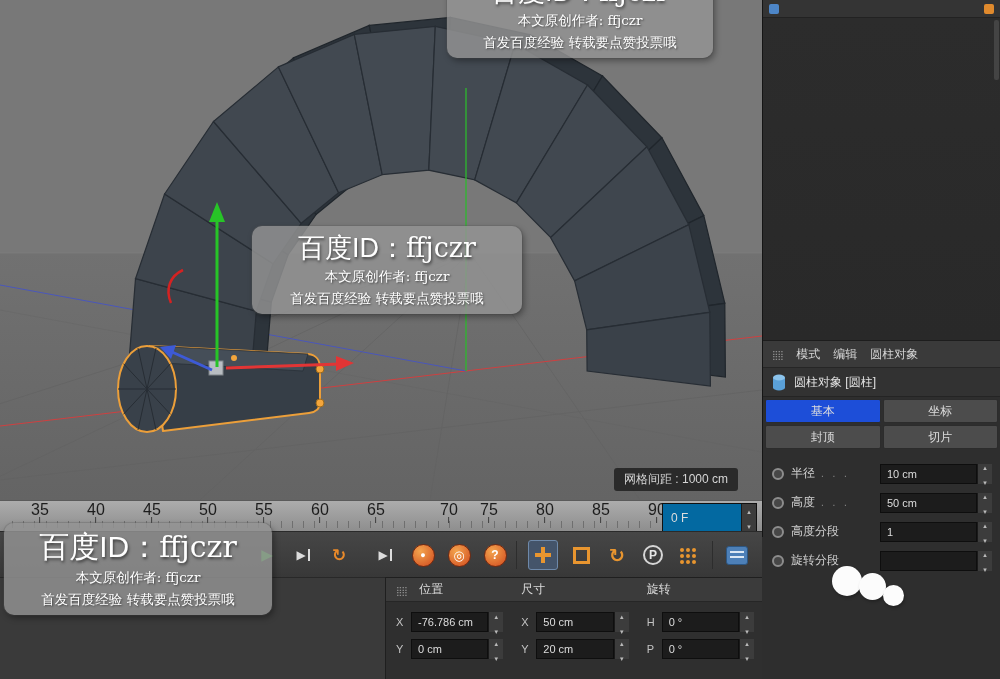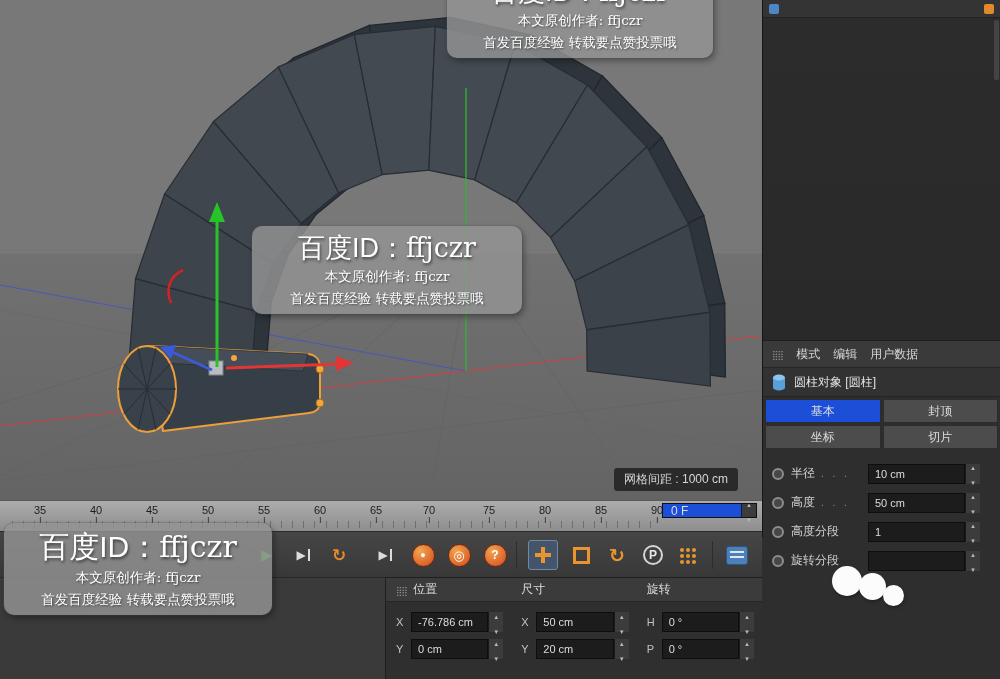--- a/index.html
+++ b/index.html
@@ -10,23 +10,23 @@
   .viewport{position:absolute;left:0;top:0;width:762px;height:500px;background:#6f6f6f;overflow:hidden;cursor:crosshair;}
   .viewport svg{position:absolute;left:0;top:0;}
   .grid-label{position:absolute;left:614px;top:468px;background:rgba(20,20,20,.72);color:#d6d6d6;
               font-size:12px;padding:3px 10px;border-radius:3px;white-space:nowrap;}
 
   
   .ruler{position:absolute;left:0;top:500px;width:762px;height:31px;background:linear-gradient(#acacac,#8e8e8e);
          border-top:1px solid #5a5a5a;box-sizing:border-box;}
   .ruler .minor{position:absolute;left:12px;top:20px;width:648px;height:7px;
          background:repeating-linear-gradient(90deg,#6f6f6f 0 1px,transparent 1px 11.2px);}
-  .ruler-tick{position:absolute;top:3px;transform:translateX(-50%);text-align:center;color:#1d1d1d;font-size:11px;line-height:12px;}
+  .ruler-tick{position:absolute;top:3px;transform:translateX(-50%);text-align:center;color:#1d1d1d;font-size:16px;line-height:12px;}
   .ruler-tick .mark{width:1px;height:6px;background:#3f3f3f;margin:1px auto 0;}
-  .frame-field{position:absolute;left:662px;top:503px;width:95px;height:15px;background:#1d4ed8;border:1px solid #101010;
+  .frame-field{position:absolute;left:662px;top:503px;width:95px;height:29px;background:#0369a1;border:1px solid #101010;
                display:flex;align-items:stretch;color:#ddd;font-size:12px;box-sizing:border-box;}
   .frame-field .val{flex:1;display:flex;align-items:center;padding-left:8px;}
 
   .stepper{width:14px;background:#3c3c3c;border-left:1px solid #1a1a1a;display:flex;flex-direction:column;
            align-items:center;justify-content:center;gap:1px;cursor:pointer;}
   .arr-up::before{content:"\25B4";font-size:7px;color:#b9b9b9;line-height:6px;}
   .arr-dn::before{content:"\25BE";font-size:7px;color:#b9b9b9;line-height:6px;}
 
   
   .transport{position:absolute;left:0;top:531px;width:762px;height:46px;background:linear-gradient(#464646,#383838);
@@ -57,21 +57,21 @@
   .film{width:20px;height:17px;background:#4d80b8;border-radius:3px;position:relative;border:1px solid #2c5682;}
   .film::before{content:"";position:absolute;left:3px;top:4px;width:14px;height:2px;background:#dce8f4;}
   .film::after{content:"";position:absolute;left:3px;top:9px;width:14px;height:2px;background:#dce8f4;}
   .tsep{position:absolute;top:9px;width:1px;height:28px;background:#2d2d2d;}
 
   
   .bottomleft{position:absolute;left:0;top:577px;width:385px;height:102px;background:#3a3a3a;border-top:1px solid #282828;box-sizing:border-box;}
   .coordpanel{position:absolute;left:385px;top:577px;width:377px;height:102px;background:#2f2f2f;
               border-top:1px solid #1f1f1f;border-left:1px solid #1f1f1f;box-sizing:border-box;color:#ccc;font-size:12px;}
   .coord-head{display:flex;height:23px;background:#3b3b3b;border-bottom:1px solid #262626;align-items:center;}
-  .coord-head .col{flex:1;display:flex;align-items:center;gap:6px;padding-left:10px;color:#ddd;}
+  .coord-head .col{flex:1;display:flex;align-items:center;gap:12px;padding-left:10px;color:#ddd;}
   .grip-icon::before{content:"\28FF\28FF";font-family:"DejaVu Sans",sans-serif;color:#8d8d8d;font-size:9px;letter-spacing:-1px;}
   .coord-grid{display:grid;grid-template-columns:1fr 1fr 1fr;row-gap:5px;padding-top:9px;}
   .ccell{display:flex;align-items:center;gap:5px;padding:0 8px 0 10px;height:22px;}
   .ccell .lbl{width:10px;color:#c3c3c3;font-size:11px;}
   .field{flex:1;display:flex;height:20px;}
   .field .val{flex:1;background:#1c1c1c;border:1px solid #0e0e0e;color:#ddd;font-size:11px;
               display:flex;align-items:center;padding-left:6px;white-space:nowrap;overflow:hidden;}
 
   
   .rightpanel{position:absolute;left:762px;top:0;width:238px;height:537px;background:#2e2e2e;
@@ -86,21 +86,21 @@
            border-bottom:1px solid #262626;color:#d6d6d6;}
   .rp-obj{height:28px;display:flex;align-items:center;gap:8px;padding:0 9px;background:#323232;
           border-bottom:1px solid #242424;font-size:12px;color:#e2e2e2;}
   .rp-tabs{display:grid;grid-template-columns:1fr 1fr;gap:2px;padding:2px;background:#2e2e2e;}
   .tab{height:22px;background:#4c4c4c;border:1px solid #2c2c2c;display:flex;align-items:center;justify-content:center;
        font-size:12px;color:#ddd;border-radius:2px;cursor:pointer;}
   .tab.active{background:#1d4ed8;}
   .rp-section{height:23px;background:#3d3d3d;border-top:1px solid #2a2a2a;border-bottom:1px solid #2a2a2a;
               display:flex;align-items:center;padding:0 9px;font-weight:bold;color:#efefef;font-size:12px;margin-top:6px;}
   .attr-rows{padding-top:8px;}
-  .attr-row{height:29px;display:flex;align-items:center;padding:0 20px 0 9px;font-size:12px;color:#cfcfcf;}
+  .attr-row{height:29px;display:flex;align-items:center;padding:0 8px 0 9px;font-size:12px;color:#cfcfcf;}
   .kf{width:12px;height:12px;border-radius:50%;border:2px solid #8d8d8d;background:#474747;box-sizing:border-box;
       margin-right:7px;cursor:pointer;flex:none;}
   .leader{color:#8b8b8b;margin-left:6px;letter-spacing:3px;font-size:10px;}
   .spacer{flex:1;}
   .attr-row .field{flex:none;width:112px;}
 
   
   .wm{position:absolute;z-index:60;background:rgba(148,148,148,.82);border-radius:10px;text-align:center;color:#fff;
       box-shadow:2px 3px 6px rgba(0,0,0,.35),0 0 0 1px rgba(90,90,90,.25);padding:6px 10px;}
   .wm-big{font-weight:normal;font-size:27px;text-shadow:1px 2px 3px rgba(0,0,0,.55);white-space:nowrap;line-height:1.2;}
@@ -209,21 +209,21 @@
 
   <div class="ruler">
     <div class="minor"></div>
     <div class="ruler-tick" style="left:40px"><span>35</span><div class="mark"></div></div>
     <div class="ruler-tick" style="left:96px"><span>40</span><div class="mark"></div></div>
     <div class="ruler-tick" style="left:152px"><span>45</span><div class="mark"></div></div>
     <div class="ruler-tick" style="left:208px"><span>50</span><div class="mark"></div></div>
     <div class="ruler-tick" style="left:264px"><span>55</span><div class="mark"></div></div>
     <div class="ruler-tick" style="left:320px"><span>60</span><div class="mark"></div></div>
     <div class="ruler-tick" style="left:376px"><span>65</span><div class="mark"></div></div>
-    <div class="ruler-tick" style="left:429px"><span>70</span><div class="mark"></div></div>
+    <div class="ruler-tick" style="left:449px"><span>70</span><div class="mark"></div></div>
     <div class="ruler-tick" style="left:489px"><span>75</span><div class="mark"></div></div>
     <div class="ruler-tick" style="left:545px"><span>80</span><div class="mark"></div></div>
     <div class="ruler-tick" style="left:601px"><span>85</span><div class="mark"></div></div>
     <div class="ruler-tick" style="left:657px"><span>90</span><div class="mark"></div></div>
   </div>
   <div class="frame-field">
     <div class="val">0 F</div>
     <div class="stepper">
         <span class="arr-up"></span>
         <span class="arr-dn"></span>
@@ -359,33 +359,33 @@
       <span class="rp-flex"></span>
       <span class="sq-orange"></span>
     </div>
     <div class="rp-objmgr">
       <div class="rp-scroll"></div>
     </div>
     <div class="rp-menu">
       <span class="grip-icon"></span>
       <span>模式</span>
       <span>编辑</span>
-      <span>用户数据</span>
+      <span>圆柱对象</span>
     </div>
     <div class="rp-obj">
       <svg width="14" height="17" viewBox="0 0 14 17">
         <path d="M1,3.5 L1,13.5 A6,3 0 0 0 13,13.5 L13,3.5 Z" fill="#5aa0d8"></path>
         <ellipse cx="7" cy="3.5" rx="6" ry="3" fill="#8cc4ec"></ellipse>
       </svg>
       <span>圆柱对象 [圆柱]</span>
     </div>
     <div class="rp-tabs">
       <div class="tab active">基本</div>
+      <div class="tab">坐标</div>
       <div class="tab">封顶</div>
-      <div class="tab">坐标</div>
       <div class="tab">切片</div>
     </div>
     <div class="attr-rows">
       <div class="attr-row">
         <span class="kf"></span>
         <span>半径</span>
         <span class="leader">. . .</span>
         <span class="spacer"></span>
         <div class="field">
           <div class="val">10 cm</div>

